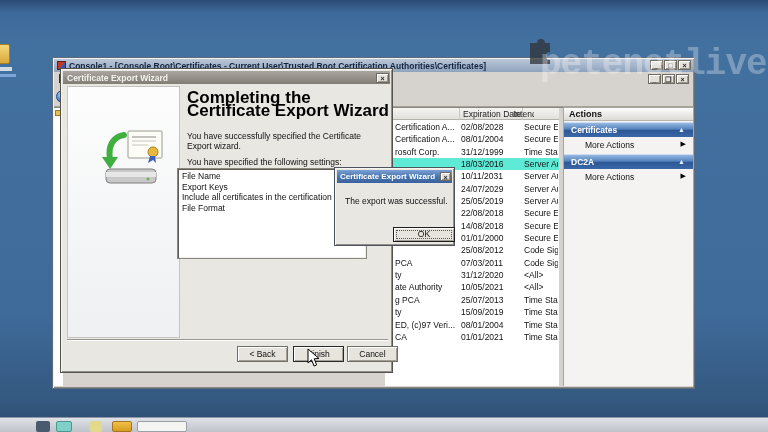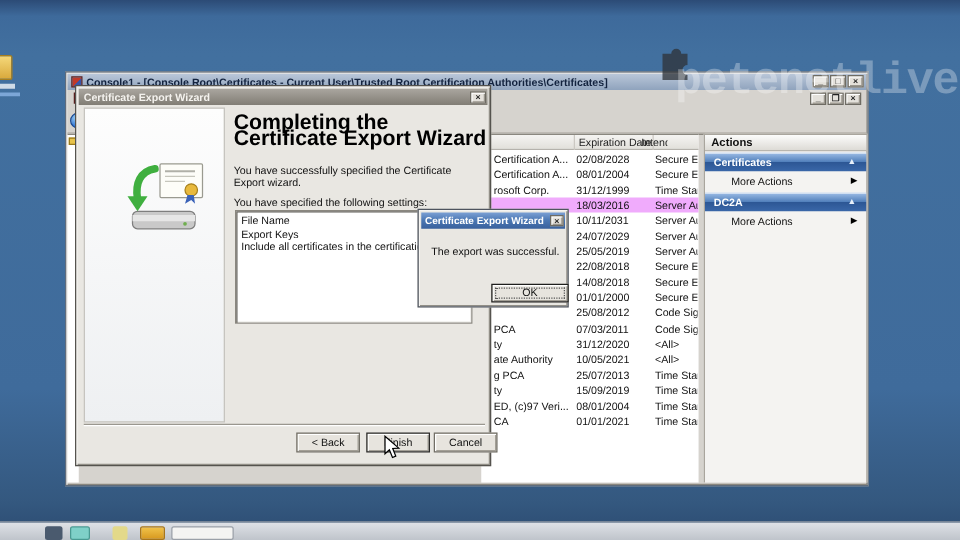--- a/index.html
+++ b/index.html
@@ -43,21 +43,21 @@
   
   #list-pane { left:332px; top:49px; width:174px; height:279px; background:#fff;
        border-top:1px solid #8a877f; overflow:hidden; }
   #list-header { position:absolute; left:0; top:0; width:174px; height:12px;
        background:linear-gradient(180deg,#f5f4f2,#e2e0db); border-bottom:1px solid #b5b2ac;
        font-size:8.5px; color:#222; }
   .hcell { position:absolute; top:0; height:12px; line-height:12px; padding-left:2px;
        border-right:1px solid #cbc8c2; overflow:hidden; white-space:nowrap; }
   #list-rows { position:absolute; left:0; top:13px; width:174px; }
   .lrow { position:relative; height:12.35px; font-size:8.5px; color:#111; white-space:nowrap; }
-  .lrow.sel { background:#f0abfc; }
+  .lrow.sel { background:#5eead4; }
   .c-frag { position:absolute; left:10px; top:1px; width:64px; overflow:hidden; }
   .c-exp  { position:absolute; left:76px; top:1px; width:60px; overflow:hidden; }
   .c-int  { position:absolute; left:139px; top:1px; width:34px; overflow:hidden; }
 
   #pane-divider { left:506px; top:49px; width:4px; height:279px; background:#d6d3ce;
        border-top:1px solid #8a877f; }
 
   
   #actions-pane { left:510px; top:49px; width:131px; height:279px; background:#f4f3f1;
        border:1px solid #a9a59d; border-bottom:none; }
@@ -77,21 +77,21 @@
        border:1px solid #55534e; box-shadow:inset 1px 1px 0 #f6f5f2, inset -1px -1px 0 #928f87; }
   #wizard-titlebar { position:absolute; left:2px; top:2px; right:2px; height:13px;
        background:linear-gradient(180deg,#aaa69f,#817d75); display:flex; align-items:center; }
   #wizard-title { font-size:8.5px; font-weight:bold; color:#f4f2ee; padding-left:4px; flex:1;
        white-space:nowrap; overflow:hidden; }
   #wizard-side { position:absolute; left:6px; top:17px; width:113px; height:252px;
        background:linear-gradient(180deg,#fdfdfd,#eef0f2); border:1px solid #c6c4bf; }
   #wizard-heading { position:absolute; left:126px; top:22px; width:210px;
        font-size:17px; font-weight:bold; color:#000; line-height:13px; }
   .wizard-text { position:absolute; left:126px; width:200px; font-size:8.5px; color:#111; line-height:10px; }
-  #settings-box { position:absolute; left:127px; top:99px; width:190px; height:91px;
+  #settings-box { position:absolute; left:116px; top:99px; width:190px; height:91px;
        background:#fff; border:1px solid #8a877f;
        box-shadow:inset 1px 1px 0 #5f5d57, inset -1px -1px 0 #f0efec; overflow:hidden; padding:2px 0 0 4px; }
   .set-item { font-size:8.5px; color:#111; line-height:10.5px; white-space:nowrap; overflow:hidden; }
   #wizard-sep { position:absolute; left:6px; top:270px; width:321px; height:2px;
        border-top:1px solid #9a978f; border-bottom:1px solid #ffffff; }
   .wiz-btn { position:absolute; top:277px; width:51px; height:16px; line-height:14px; }
   #btn-back { left:176px; } #btn-finish { left:232px; border:1px solid #2a2a28; }
   #btn-cancel { left:286px; }
 
   
@@ -295,20 +295,21 @@
       <circle cx="50" cy="50" r="1.5" fill="#6fae4f"></circle>
     </svg>
   </div>
   <div class="abs" id="wizard-heading">Completing the Certificate Export Wizard</div>
   <div class="wizard-text" style="top:62px;">You have successfully specified the Certificate Export wizard.</div>
   <div class="wizard-text" style="top:88px;">You have specified the following settings:</div>
   <div id="settings-box">
       <div class="set-item">File Name</div>
       <div class="set-item">Export Keys</div>
       <div class="set-item">Include all certificates in the certification pa</div>
+      <div class="set-item">File Format</div>
     </div>
   <div id="wizard-sep"></div>
   <div class="btn3d wiz-btn" id="btn-back">&lt; Back</div>
   <div class="btn3d wiz-btn" id="btn-finish">Finish</div>
   <div class="btn3d wiz-btn" id="btn-cancel">Cancel</div>
 </div>
 
 <div class="abs z4" id="msgbox">
   <div id="msgbox-titlebar">
     <span id="msgbox-title">Certificate Export Wizard</span>

